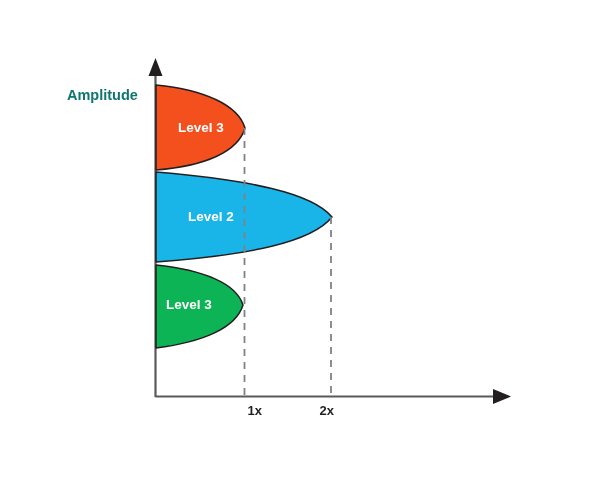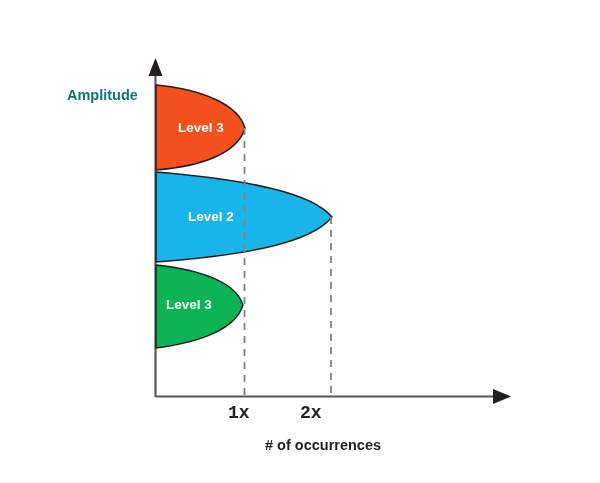--- a/index.html
+++ b/index.html
@@ -46,26 +46,25 @@
     position: absolute;
     left: 265px;
     top: 437px;
     font-size: 14.5px;
     font-weight: bold;
     color: #231f20;
     white-space: nowrap;
   }
   .tick-label {
     position: absolute;
-    font-size: 18px;
+    font-size: 13px;
     font-weight: bold;
     color: #231f20;
     white-space: nowrap;
-    text-align: left;
-    font-family: Liberation Mono, monospace;
+    text-align: right;
   }
   #tick-1x { left: 228px; top: 403px; width: 34px; }
   #tick-2x { left: 300px; top: 403px; width: 34px; }
   .lobe-label {
     position: absolute;
     font-size: 13.5px;
     font-weight: bold;
     color: #ffffff;
     white-space: nowrap;
   }
@@ -100,21 +99,20 @@
 
     <path d="M 156,265 C 203,270 236,283 243,305 C 236,328 203,342 156,348 Z" fill="#0db455" stroke="#231f20" stroke-width="1.5" stroke-linejoin="round"></path>
 
     <line x1="244.5" y1="128" x2="244.5" y2="396" stroke="#808285" stroke-width="1.8" stroke-dasharray="7 6"></line>
 
     <line x1="331" y1="217" x2="331" y2="396" stroke="#808285" stroke-width="1.8" stroke-dasharray="7 6"></line>
 
   </svg>
 
   <div class="axis-label-y">Amplitude</div>
-  <div class="axis-label-x"># of occurrences</div>
 
   <div class="tick-label" id="tick-1x">1x</div>
   <div class="tick-label" id="tick-2x">2x</div>
 
   <div class="lobe-label" id="label-level3">Level 3</div>
   <div class="lobe-label" id="label-level2">Level 2</div>
   <div class="lobe-label" id="label-level1">Level 3</div>
 
 </div>
 

